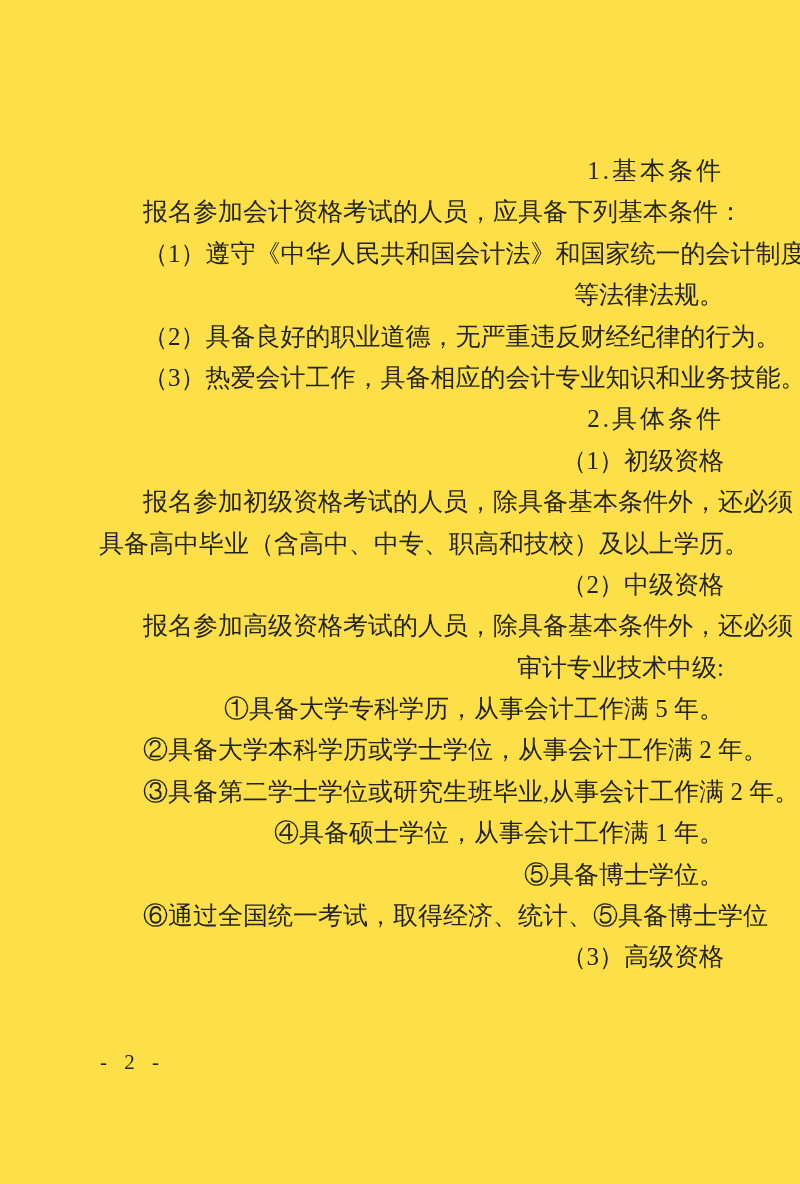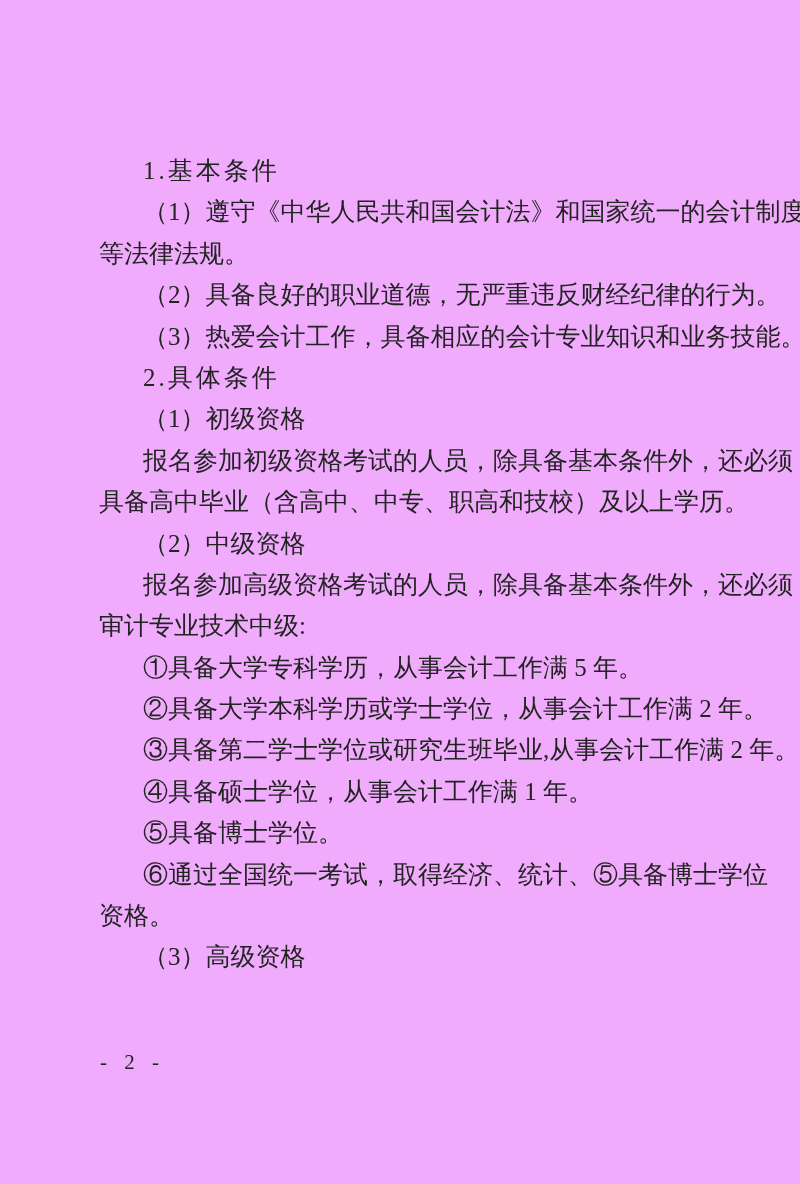--- a/index.html
+++ b/index.html
@@ -4,23 +4,24 @@
 <style>
   html, body {
     margin: 0;
     padding: 0;
     background: #ffffff;
   }
   .page {
     position: relative;
     width: 800px;
     height: 1184px;
-    background: #f0abfc;
+    background: #fde047;
     overflow: hidden;
     font-family: "Liberation Serif", serif;
+    text-align: right;
   }
   .doc-body {
     position: absolute;
     left: 99px;
     top: 150px;
     width: 625px;
     font-size: 25px;
     line-height: 41.4px;
     color: #232323;
   }
@@ -43,34 +44,34 @@
     color: #232323;
     font-family: "Liberation Serif", serif;
   }
 </style>
 </head>
 <body>
 
 <div class="page">
   <div class="doc-body">
     <div class="line indent heading">1.基本条件</div>
+    <div class="line indent">报名参加会计资格考试的人员，应具备下列基本条件：</div>
     <div class="line indent">（1）遵守《中华人民共和国会计法》和国家统一的会计制度</div>
     <div class="line">等法律法规。</div>
     <div class="line indent">（2）具备良好的职业道德，无严重违反财经纪律的行为。</div>
     <div class="line indent">（3）热爱会计工作，具备相应的会计专业知识和业务技能。</div>
     <div class="line indent heading">2.具体条件</div>
     <div class="line indent">（1）初级资格</div>
     <div class="line indent">报名参加初级资格考试的人员，除具备基本条件外，还必须</div>
     <div class="line">具备高中毕业（含高中、中专、职高和技校）及以上学历。</div>
     <div class="line indent">（2）中级资格</div>
     <div class="line indent">报名参加高级资格考试的人员，除具备基本条件外，还必须</div>
     <div class="line">审计专业技术中级:</div>
     <div class="line indent">①具备大学专科学历，从事会计工作满 5 年。</div>
     <div class="line indent">②具备大学本科学历或学士学位，从事会计工作满 2 年。</div>
     <div class="line indent">③具备第二学士学位或研究生班毕业,从事会计工作满 2 年。</div>
     <div class="line indent">④具备硕士学位，从事会计工作满 1 年。</div>
     <div class="line indent">⑤具备博士学位。</div>
     <div class="line indent">⑥通过全国统一考试，取得经济、统计、⑤具备博士学位</div>
-    <div class="line">资格。</div>
     <div class="line indent">（3）高级资格</div>
   </div>
   <div class="page-number">- 2 -</div>
 </div>
 
 </body></html>

